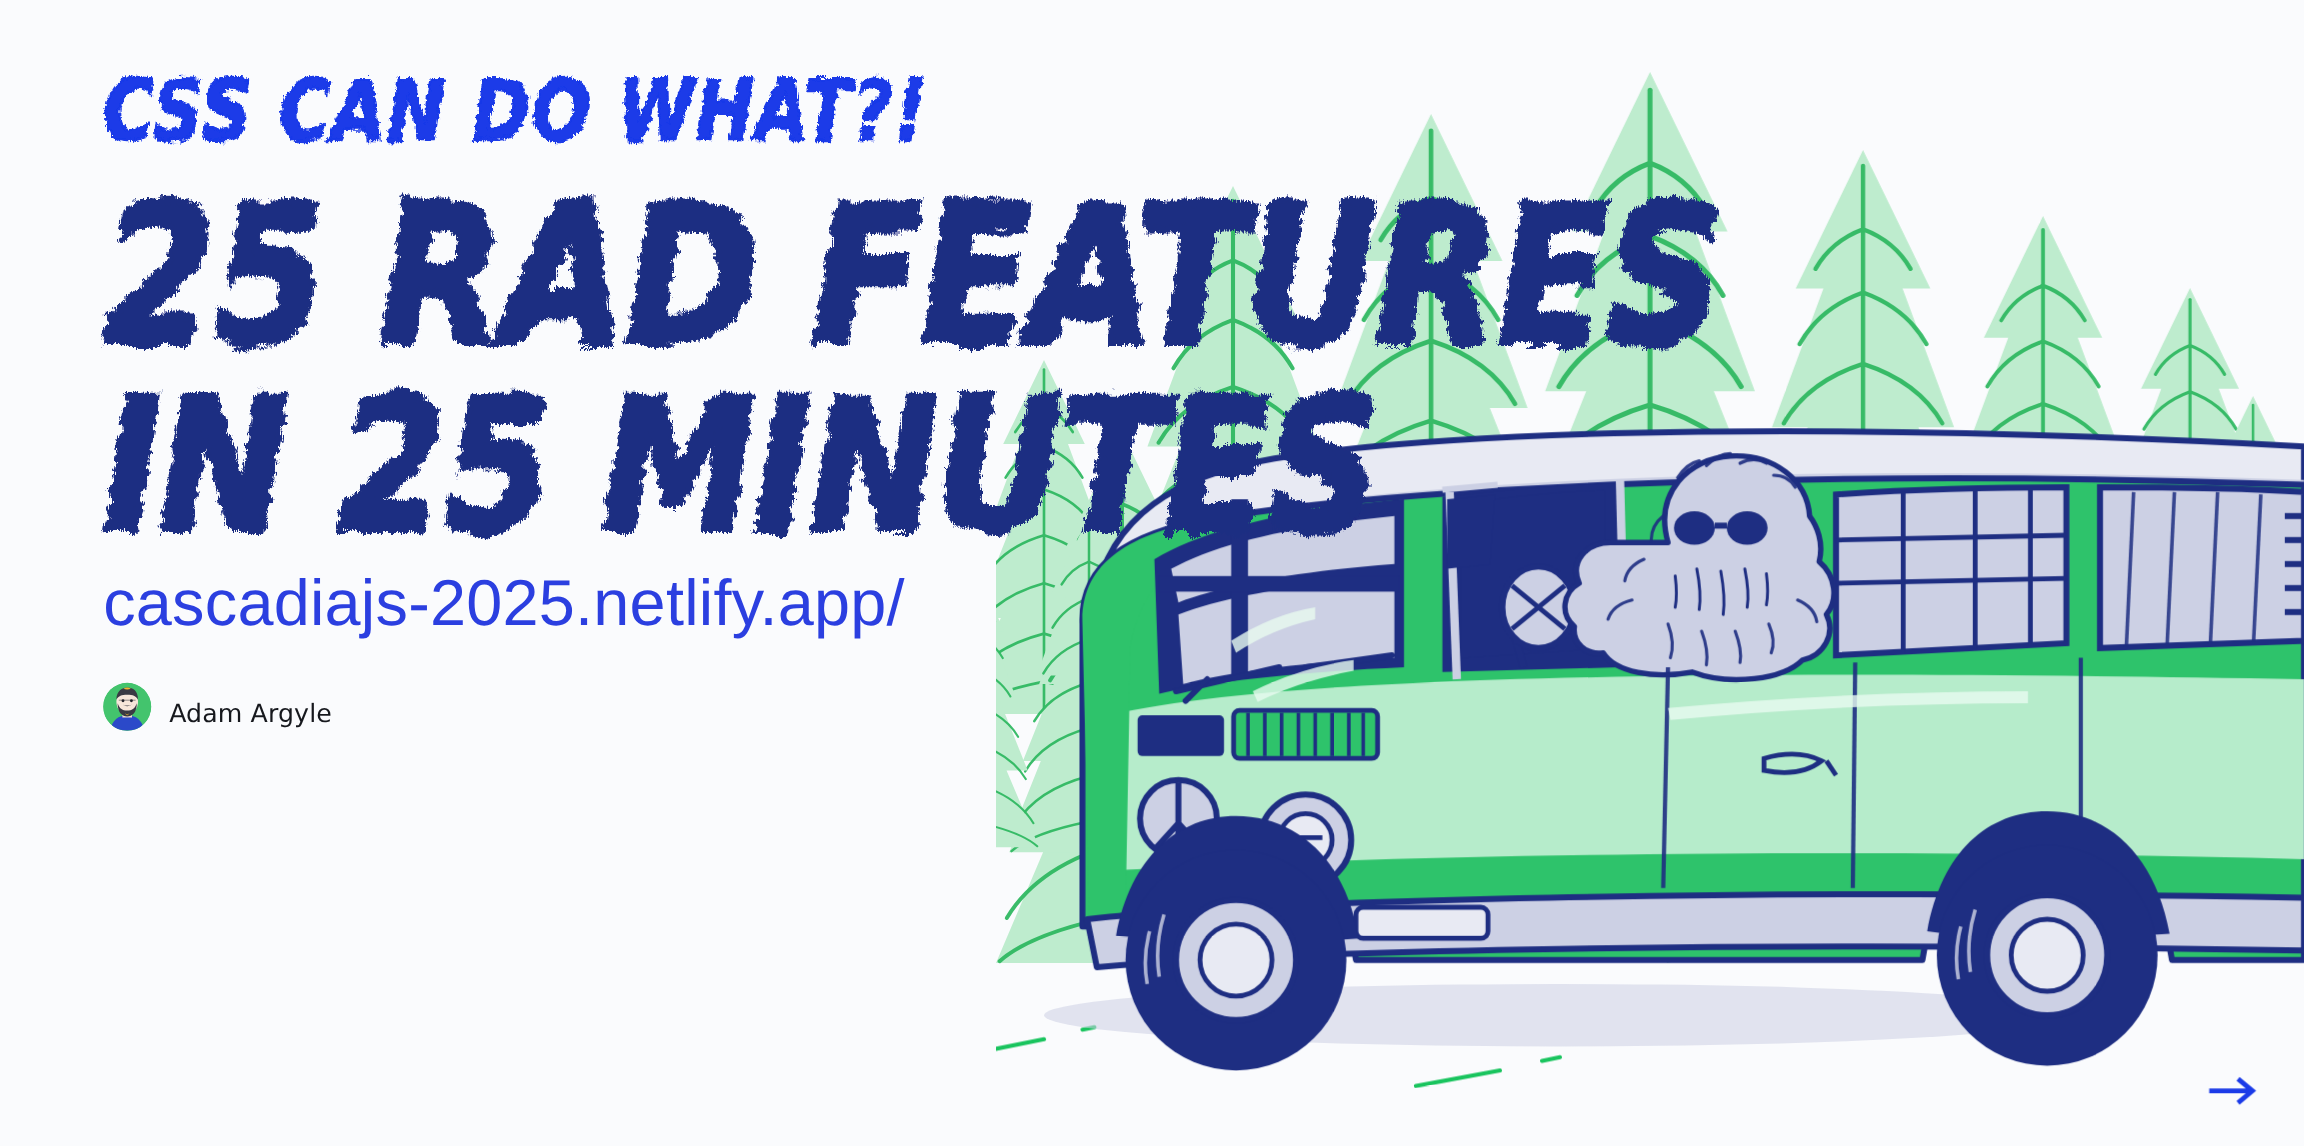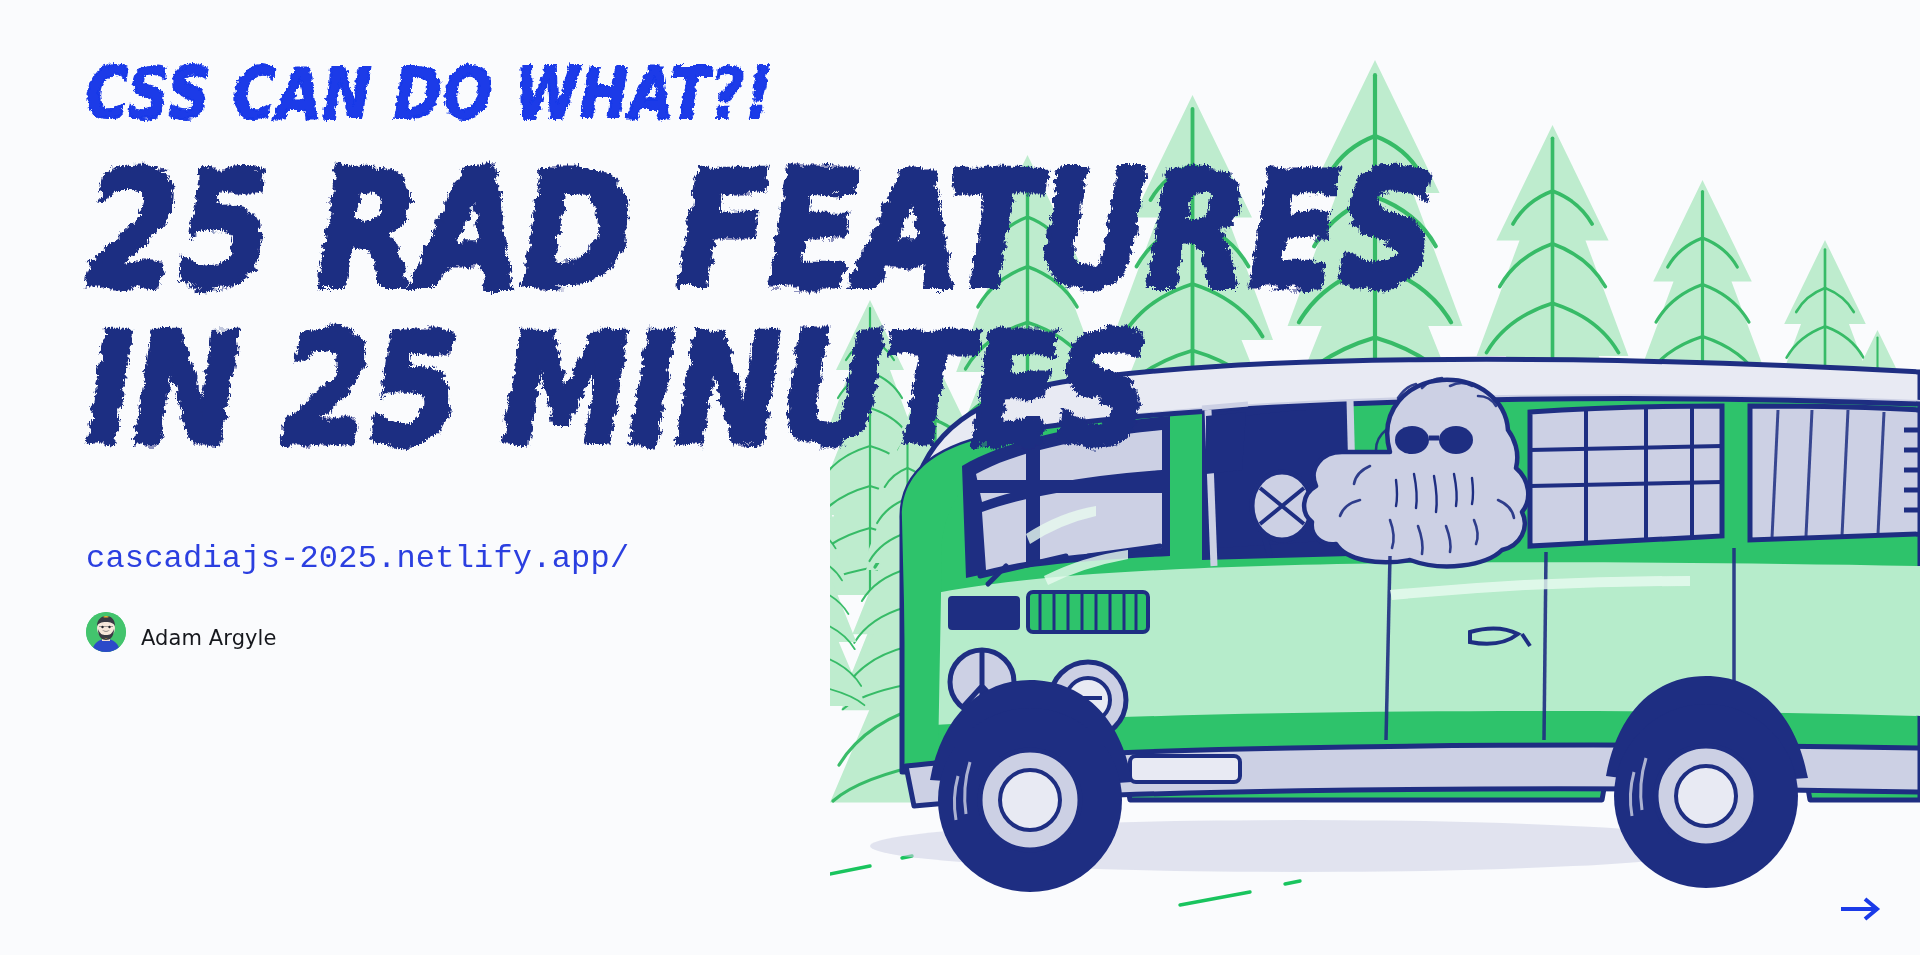--- a/index.html
+++ b/index.html
@@ -67,24 +67,24 @@
     transform-origin:left top;
     -webkit-text-stroke:4px #1e2e82;
     filter:url(#rough-title);
   }
   .title-line.l1 { margin-bottom:34px; }
   .title-line.l2 { font-size:128px; }
 
   
   .url {
     display:block;
-    margin-top:100px;
-    font-family:Liberation Mono, monospace;
+    margin-top:32px;
+    font-family:Liberation Sans, sans-serif;
     font-weight:300;
-    font-size:32px;
+    font-size:54px;
     letter-spacing:0.2px;
     color:#2b3fe0;
     text-decoration:none;
     white-space:nowrap;
   }
 
   
   .byline {
     display:flex;
     align-items:center;

